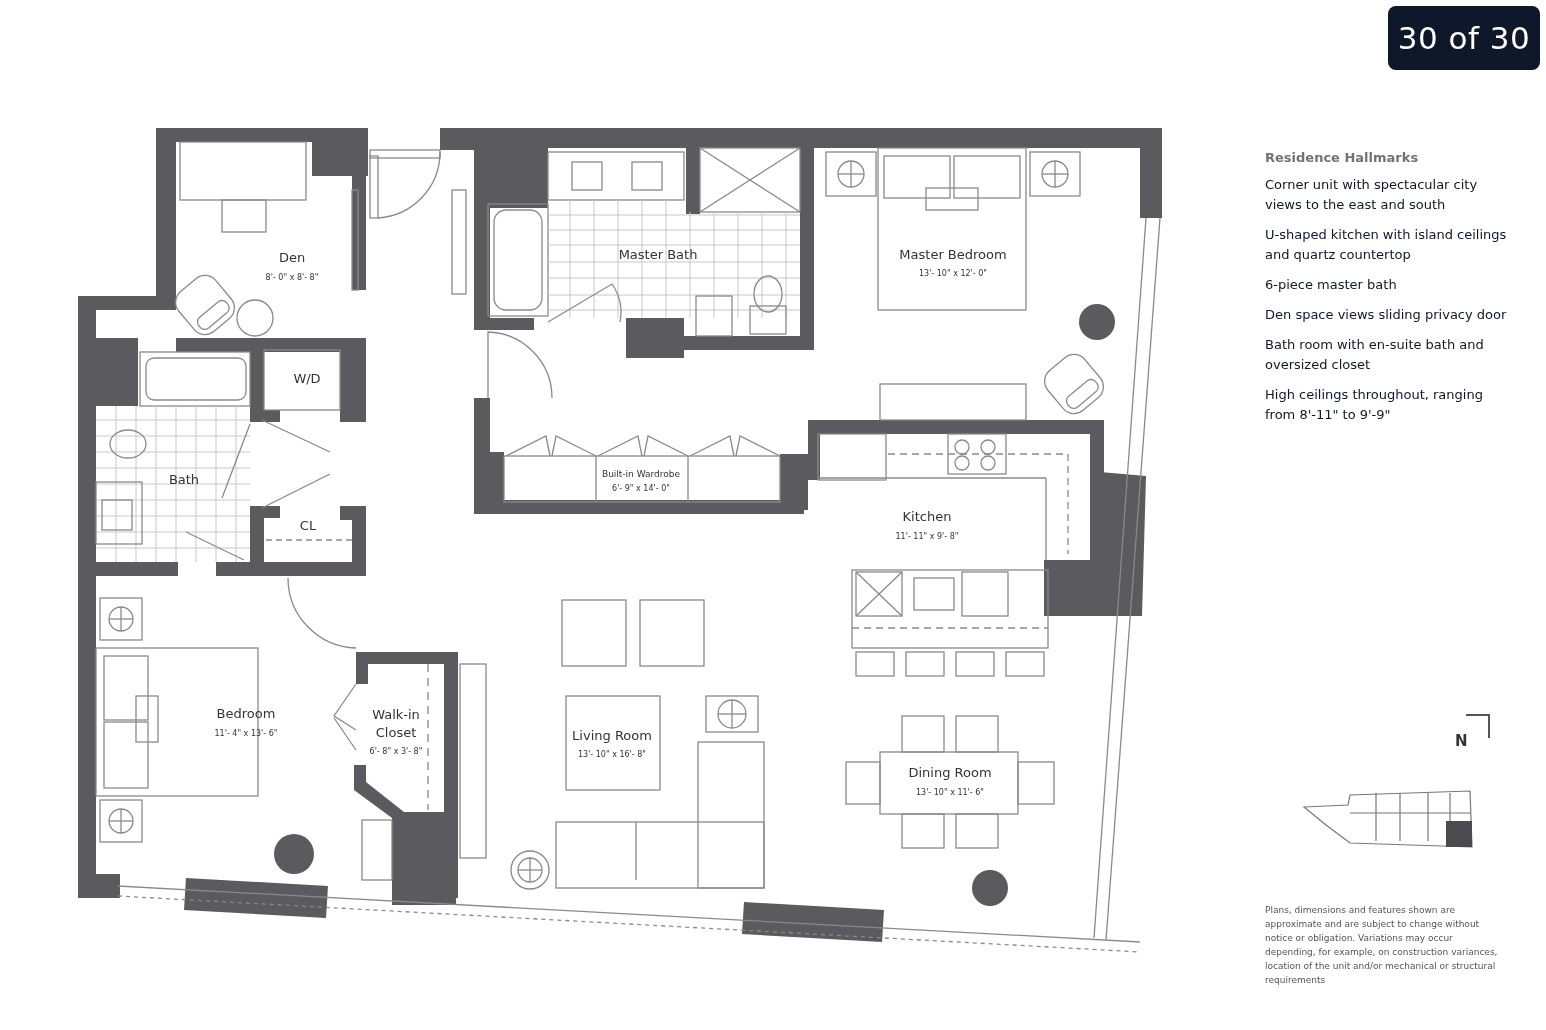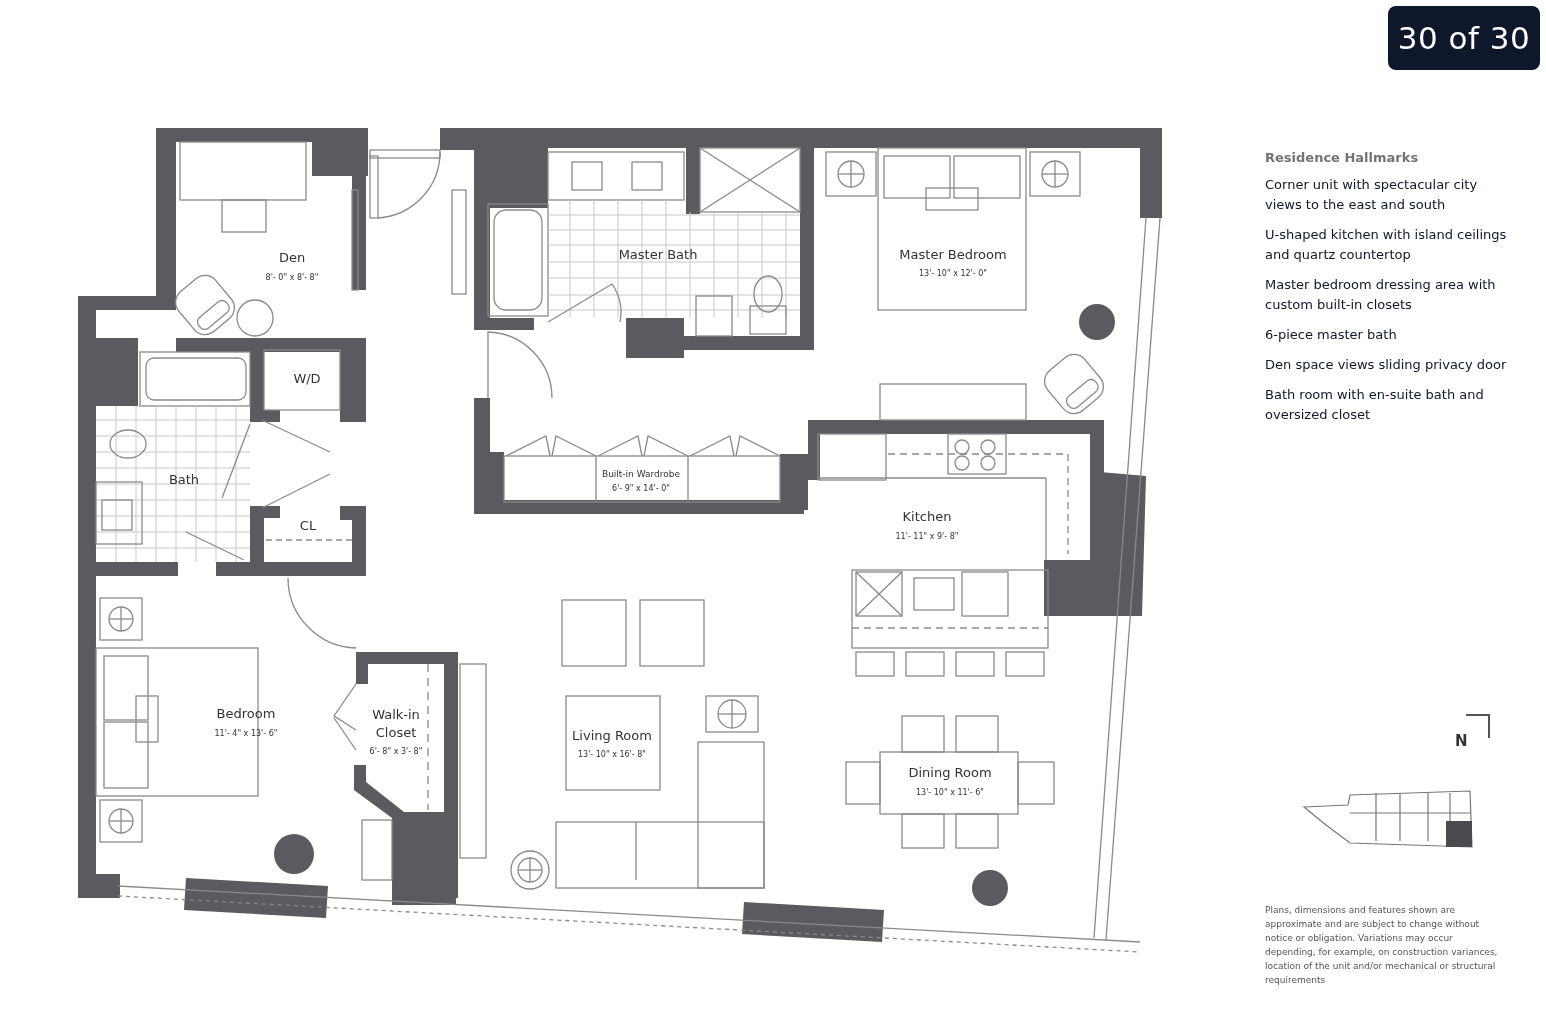--- a/index.html
+++ b/index.html
@@ -273,24 +273,24 @@
     <text x="950" y="777" font-size="13">Dining Room</text>
     <text x="950" y="795" font-size="8">13'- 10" x 11'- 6"</text>
   </g>
 </svg>
 
 <div class="side">
   <h2>Residence Hallmarks</h2>
   <ul>
     <li>Corner unit with spectacular city views to the east and south</li>
     <li>U-shaped kitchen with island ceilings and quartz countertop</li>
-    <li>Master bedroom dressing area with custom built-in closets</li>
     <li>6-piece master bath</li>
     <li>Den space views sliding privacy door</li>
     <li>Bath room with en-suite bath and oversized closet</li>
+    <li>High ceilings throughout, ranging from  8'-11" to 9'-9"</li>
   </ul>
 </div>
 
 <div class="north-mark"></div>
 <div class="north">N</div>
 
 <svg class="keyplan" width="180" height="70" viewBox="0 0 180 70">
   <g fill="none" stroke="#777" stroke-width="1.2">
     <polygon points="4,22 48,20 50,10 170,6 172,62 50,58 26,40"></polygon>
     <line x1="50" y1="28" x2="170" y2="28"></line>

